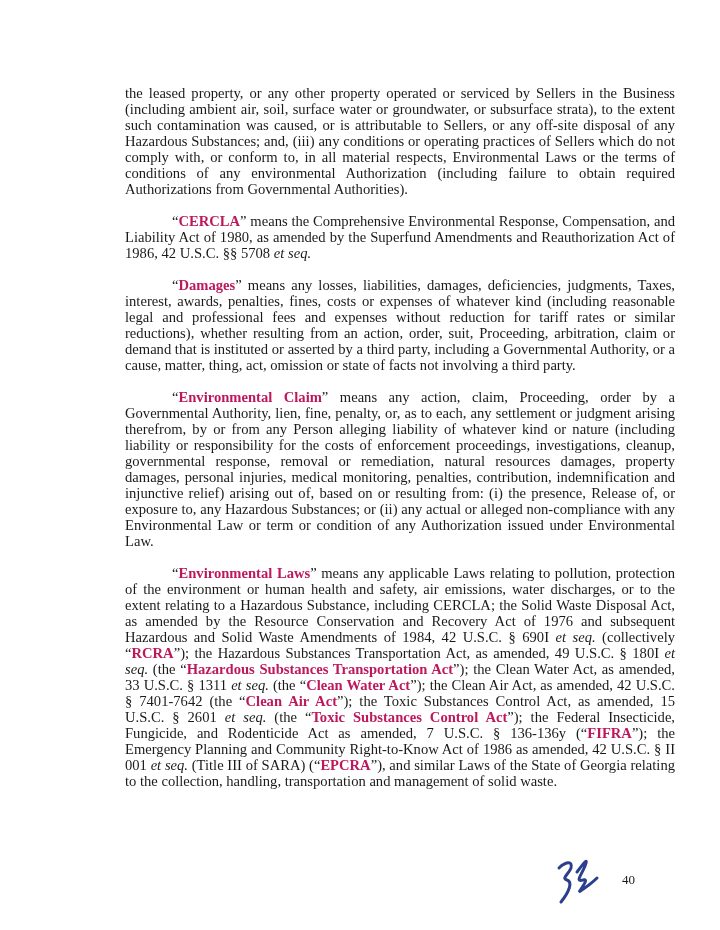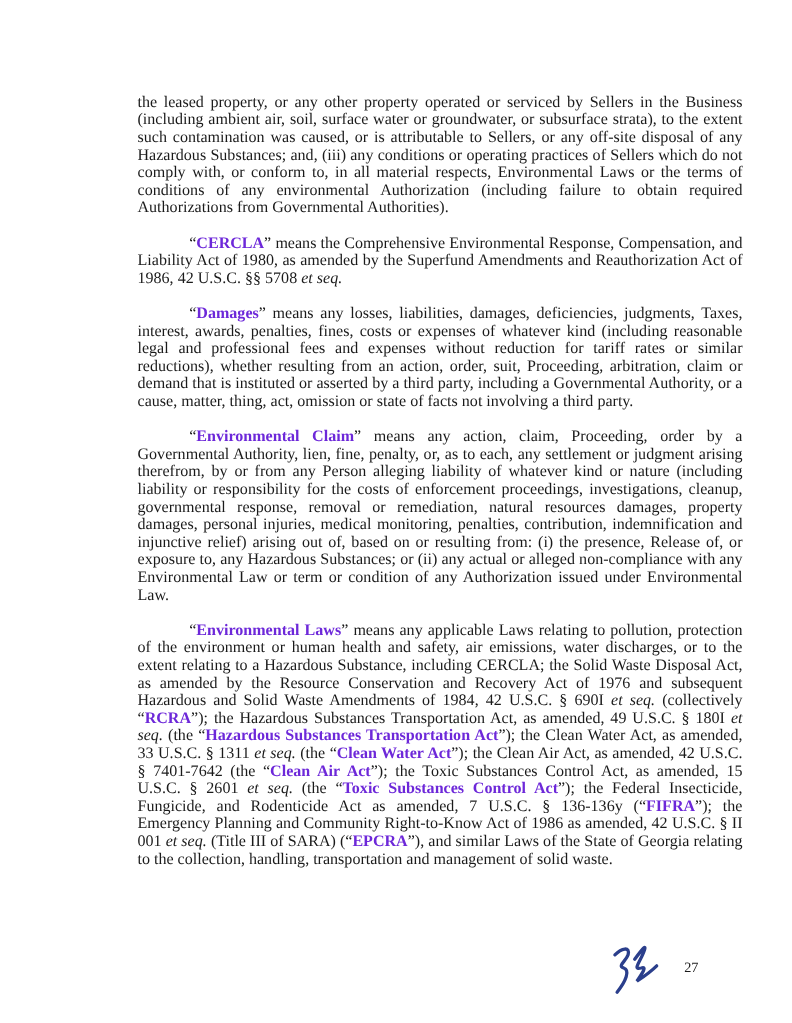--- a/index.html
+++ b/index.html
@@ -5,21 +5,21 @@
   html, body { margin: 0; padding: 0; background: #ffffff; }
   body { width: 720px; height: 930px; position: relative; overflow: hidden; }
   .page { position: absolute; left: 0; top: 0; width: 720px; height: 930px; background: #fff; }
   .text {
     position: absolute; left: 85px; top: 85px; width: 550px;
     font-family: "Liberation Serif", serif; font-size: 14.6px; line-height: 16px;
     color: #1a1a1a; text-align: justify; margin-left: 40px;
   }
   .para { margin: 0 0 16px 0; }
   .para.indent { text-indent: 47px; }
-  b { font-weight: bold; color: #6d28d9; }
+  b { font-weight: bold; color: #be185d; }
   i { font-style: italic; }
   .signature { position: absolute; left: 553px; top: 848px; width: 50px; height: 60px; }
   .pagenum {
     position: absolute; left: 622px; top: 872px;
     font-family: "Liberation Serif", serif; font-size: 13px; color: #1a1a1a;
   }
 </style>
 </head>
 <body>
 
@@ -29,14 +29,14 @@
       <p class="para indent"><span>“</span><b>CERCLA</b><span>” means the Comprehensive Environmental Response, Compensation, and Liability Act of 1980, as amended by the Superfund Amendments and Reauthorization Act of 1986, 42 U.S.C. §§ 5708 </span><i>et seq.</i></p>
       <p class="para indent"><span>“</span><b>Damages</b><span>” means any losses, liabilities, damages, deficiencies, judgments, Taxes, interest, awards, penalties, fines, costs or expenses of whatever kind (including reasonable legal and professional fees and expenses without reduction for tariff rates or similar reductions), whether resulting from an action, order, suit, Proceeding, arbitration, claim or demand that is instituted or asserted by a third party, including a Governmental Authority, or a cause, matter, thing, act, omission or state of facts not involving a third party.</span></p>
       <p class="para indent"><span>“</span><b>Environmental Claim</b><span>” means any action, claim, Proceeding, order by a Governmental Authority, lien, fine, penalty, or, as to each, any settlement or judgment arising therefrom, by or from any Person alleging liability of whatever kind or nature (including liability or responsibility for the costs of enforcement proceedings, investigations, cleanup, governmental response, removal or remediation, natural resources damages, property damages, personal injuries, medical monitoring, penalties, contribution, indemnification and injunctive relief) arising out of, based on or resulting from: (i) the presence, Release of, or exposure to, any Hazardous Substances; or (ii) any actual or alleged non-compliance with any Environmental Law or term or condition of any Authorization issued under Environmental Law.</span></p>
       <p class="para indent"><span>“</span><b>Environmental Laws</b><span>” means any applicable Laws relating to pollution, protection of the environment or human health and safety, air emissions, water discharges, or to the extent relating to a Hazardous Substance, including CERCLA; the Solid Waste Disposal Act, as amended by the Resource Conservation and Recovery Act of 1976 and subsequent Hazardous and Solid Waste Amendments of 1984, 42 U.S.C. § 690I </span><i>et seq.</i><span> (collectively “</span><b>RCRA</b><span>”); the Hazardous Substances Transportation Act, as amended, 49 U.S.C. § 180I </span><i>et seq.</i><span> (the “</span><b>Hazardous Substances Transportation Act</b><span>”); the Clean Water Act, as amended, 33 U.S.C. § 1311 </span><i>et seq.</i><span> (the “</span><b>Clean Water Act</b><span>”); the Clean Air Act, as amended, 42 U.S.C. § 7401-7642 (the “</span><b>Clean Air Act</b><span>”); the Toxic Substances Control Act, as amended, 15 U.S.C. § 2601 </span><i>et seq.</i><span> (the “</span><b>Toxic Substances Control Act</b><span>”); the Federal Insecticide, Fungicide, and Rodenticide Act as amended, 7 U.S.C. § 136-136y (“</span><b>FIFRA</b><span>”); the Emergency Planning and Community Right-to-Know Act of 1986 as amended, 42 U.S.C. § II 001 </span><i>et seq.</i><span> (Title III of SARA) (“</span><b>EPCRA</b><span>”), and similar Laws of the State of Georgia relating to the collection, handling, transportation and management of solid waste.</span></p>
     </div>
 
   <svg class="signature" viewBox="0 0 50 60">
     <path d="M6 20 C12 14, 20 12, 18 20 C16 26, 8 30, 14 32 C20 34, 16 44, 8 54" fill="none" stroke="#2b3f8c" stroke-width="3" stroke-linecap="round"></path>
     <path d="M24 24 C30 16, 36 8, 32 18 C28 28, 22 34, 30 32 C36 30, 30 38, 26 44 C32 40, 38 36, 44 30" fill="none" stroke="#2b3f8c" stroke-width="3" stroke-linecap="round"></path>
   </svg>
-  <div class="pagenum">27</div>
+  <div class="pagenum">40</div>
 </div>
 
 </body></html>

